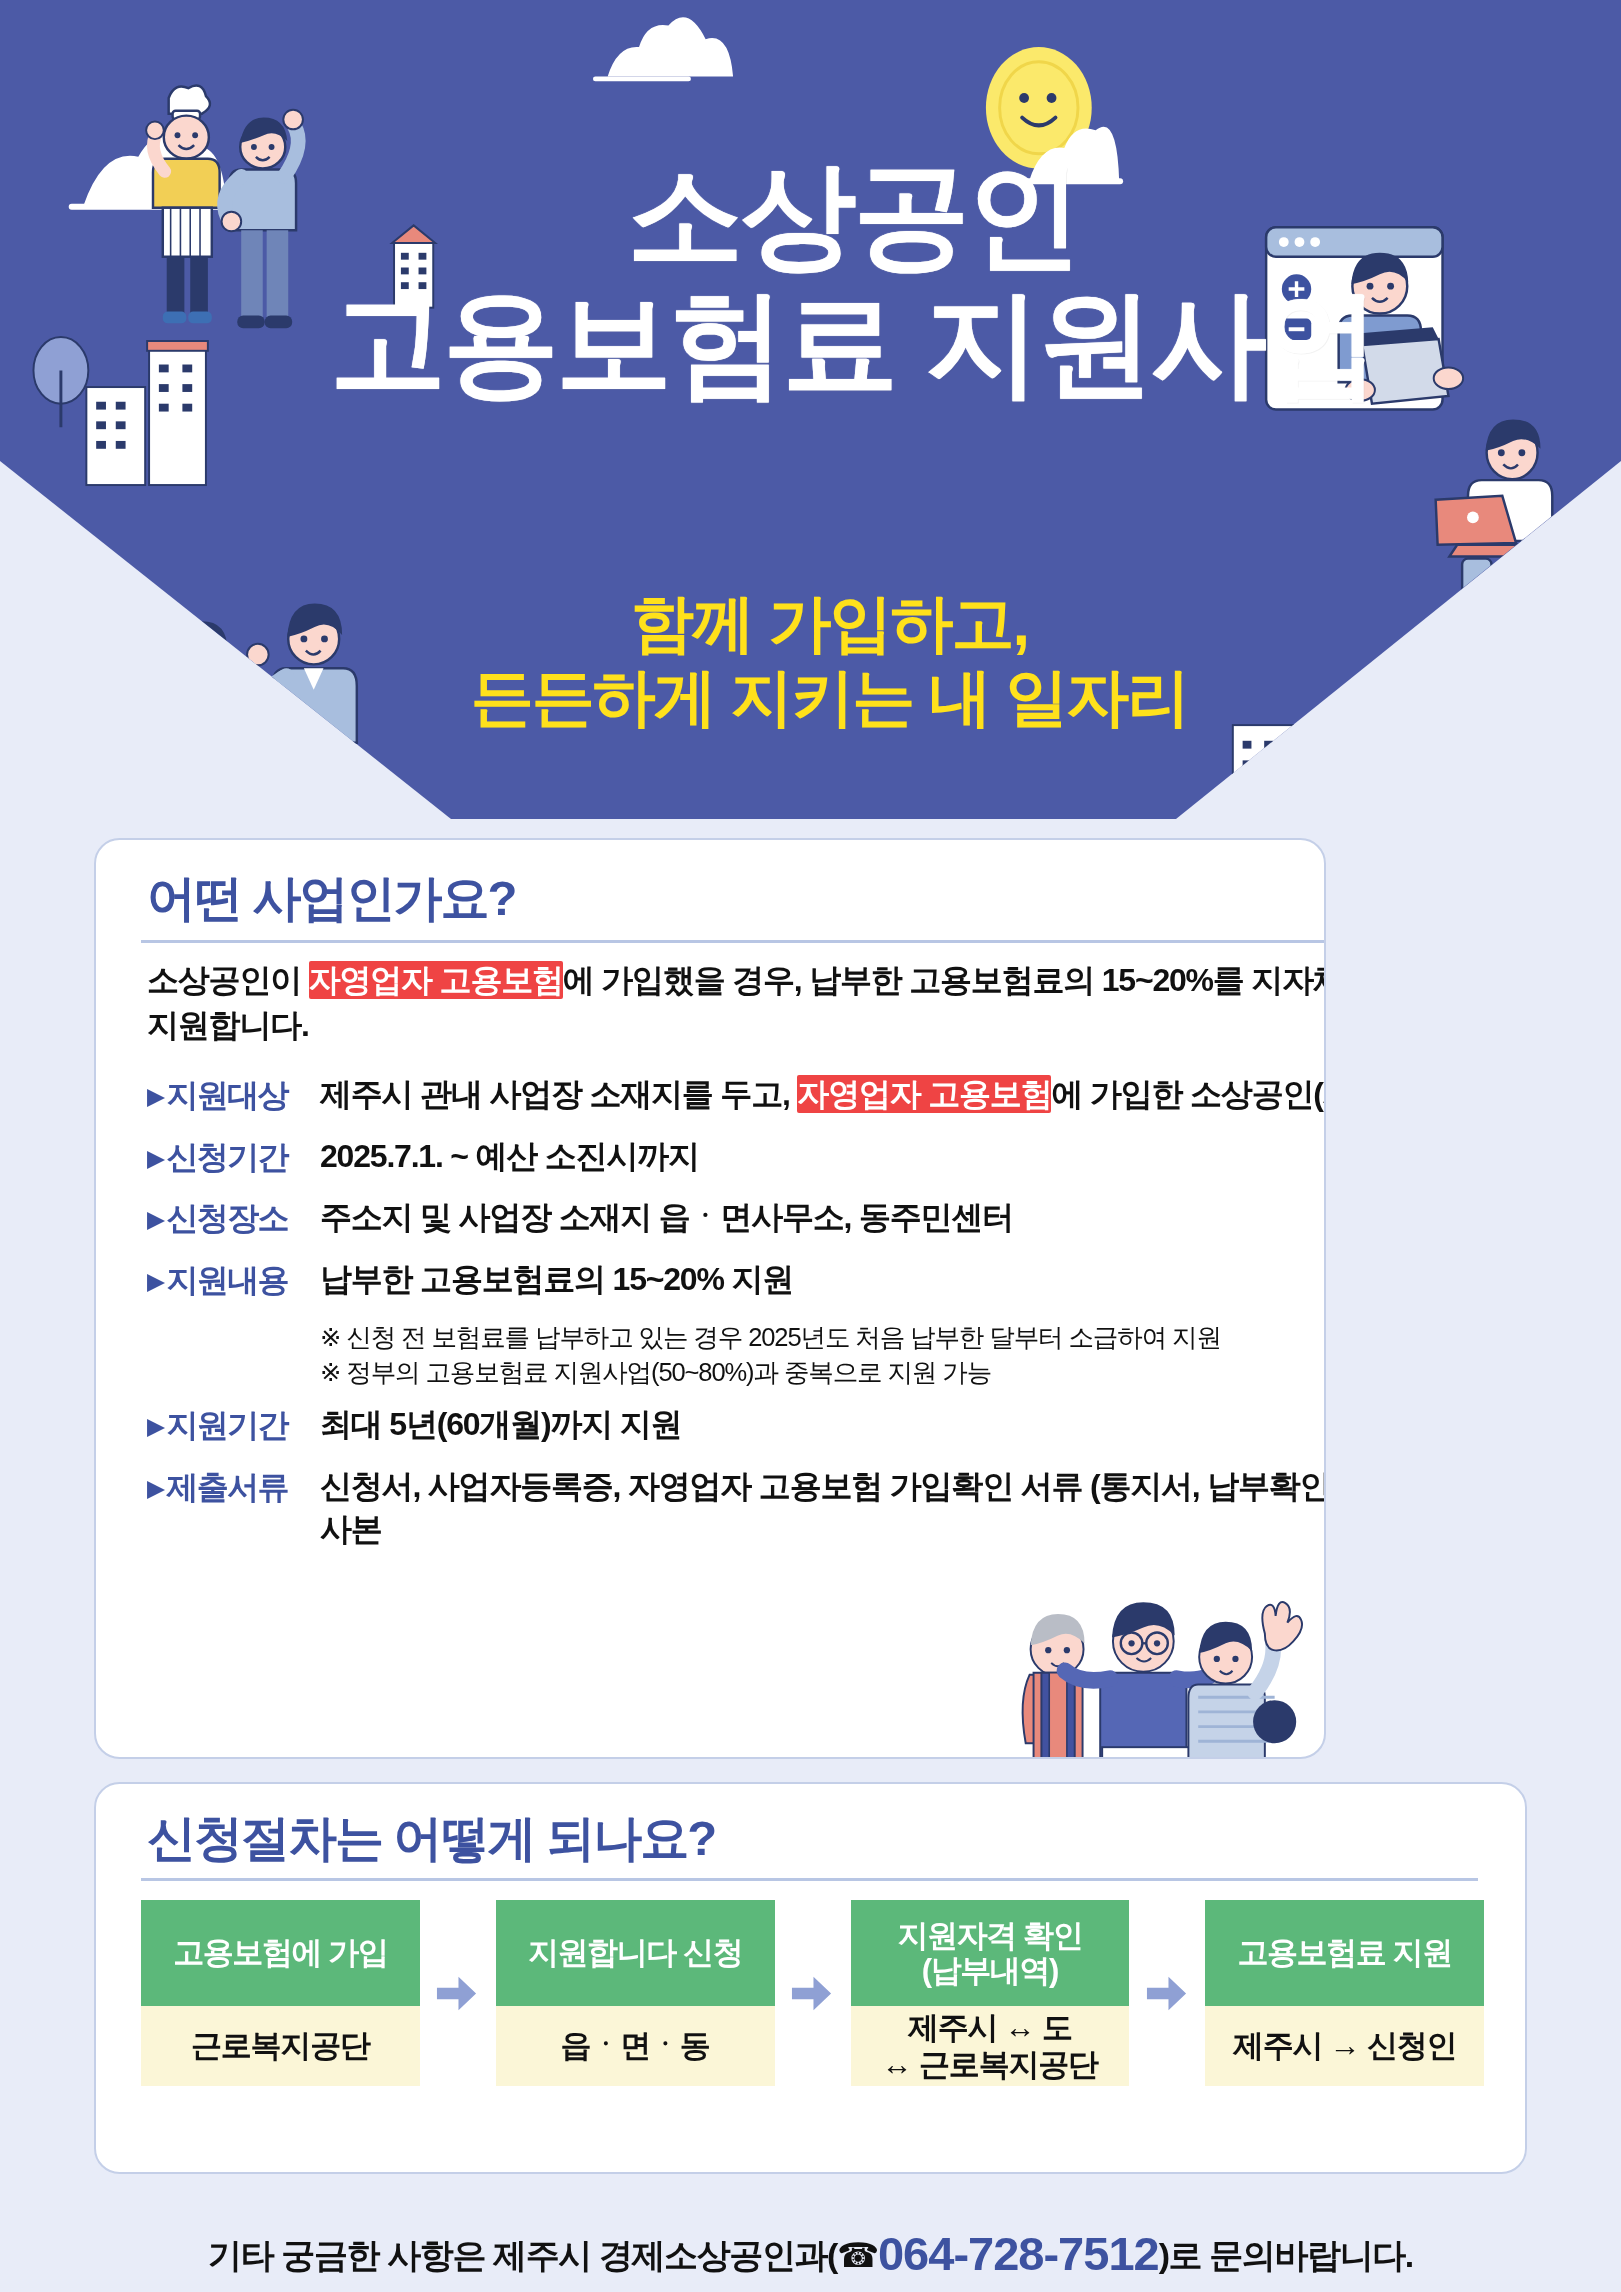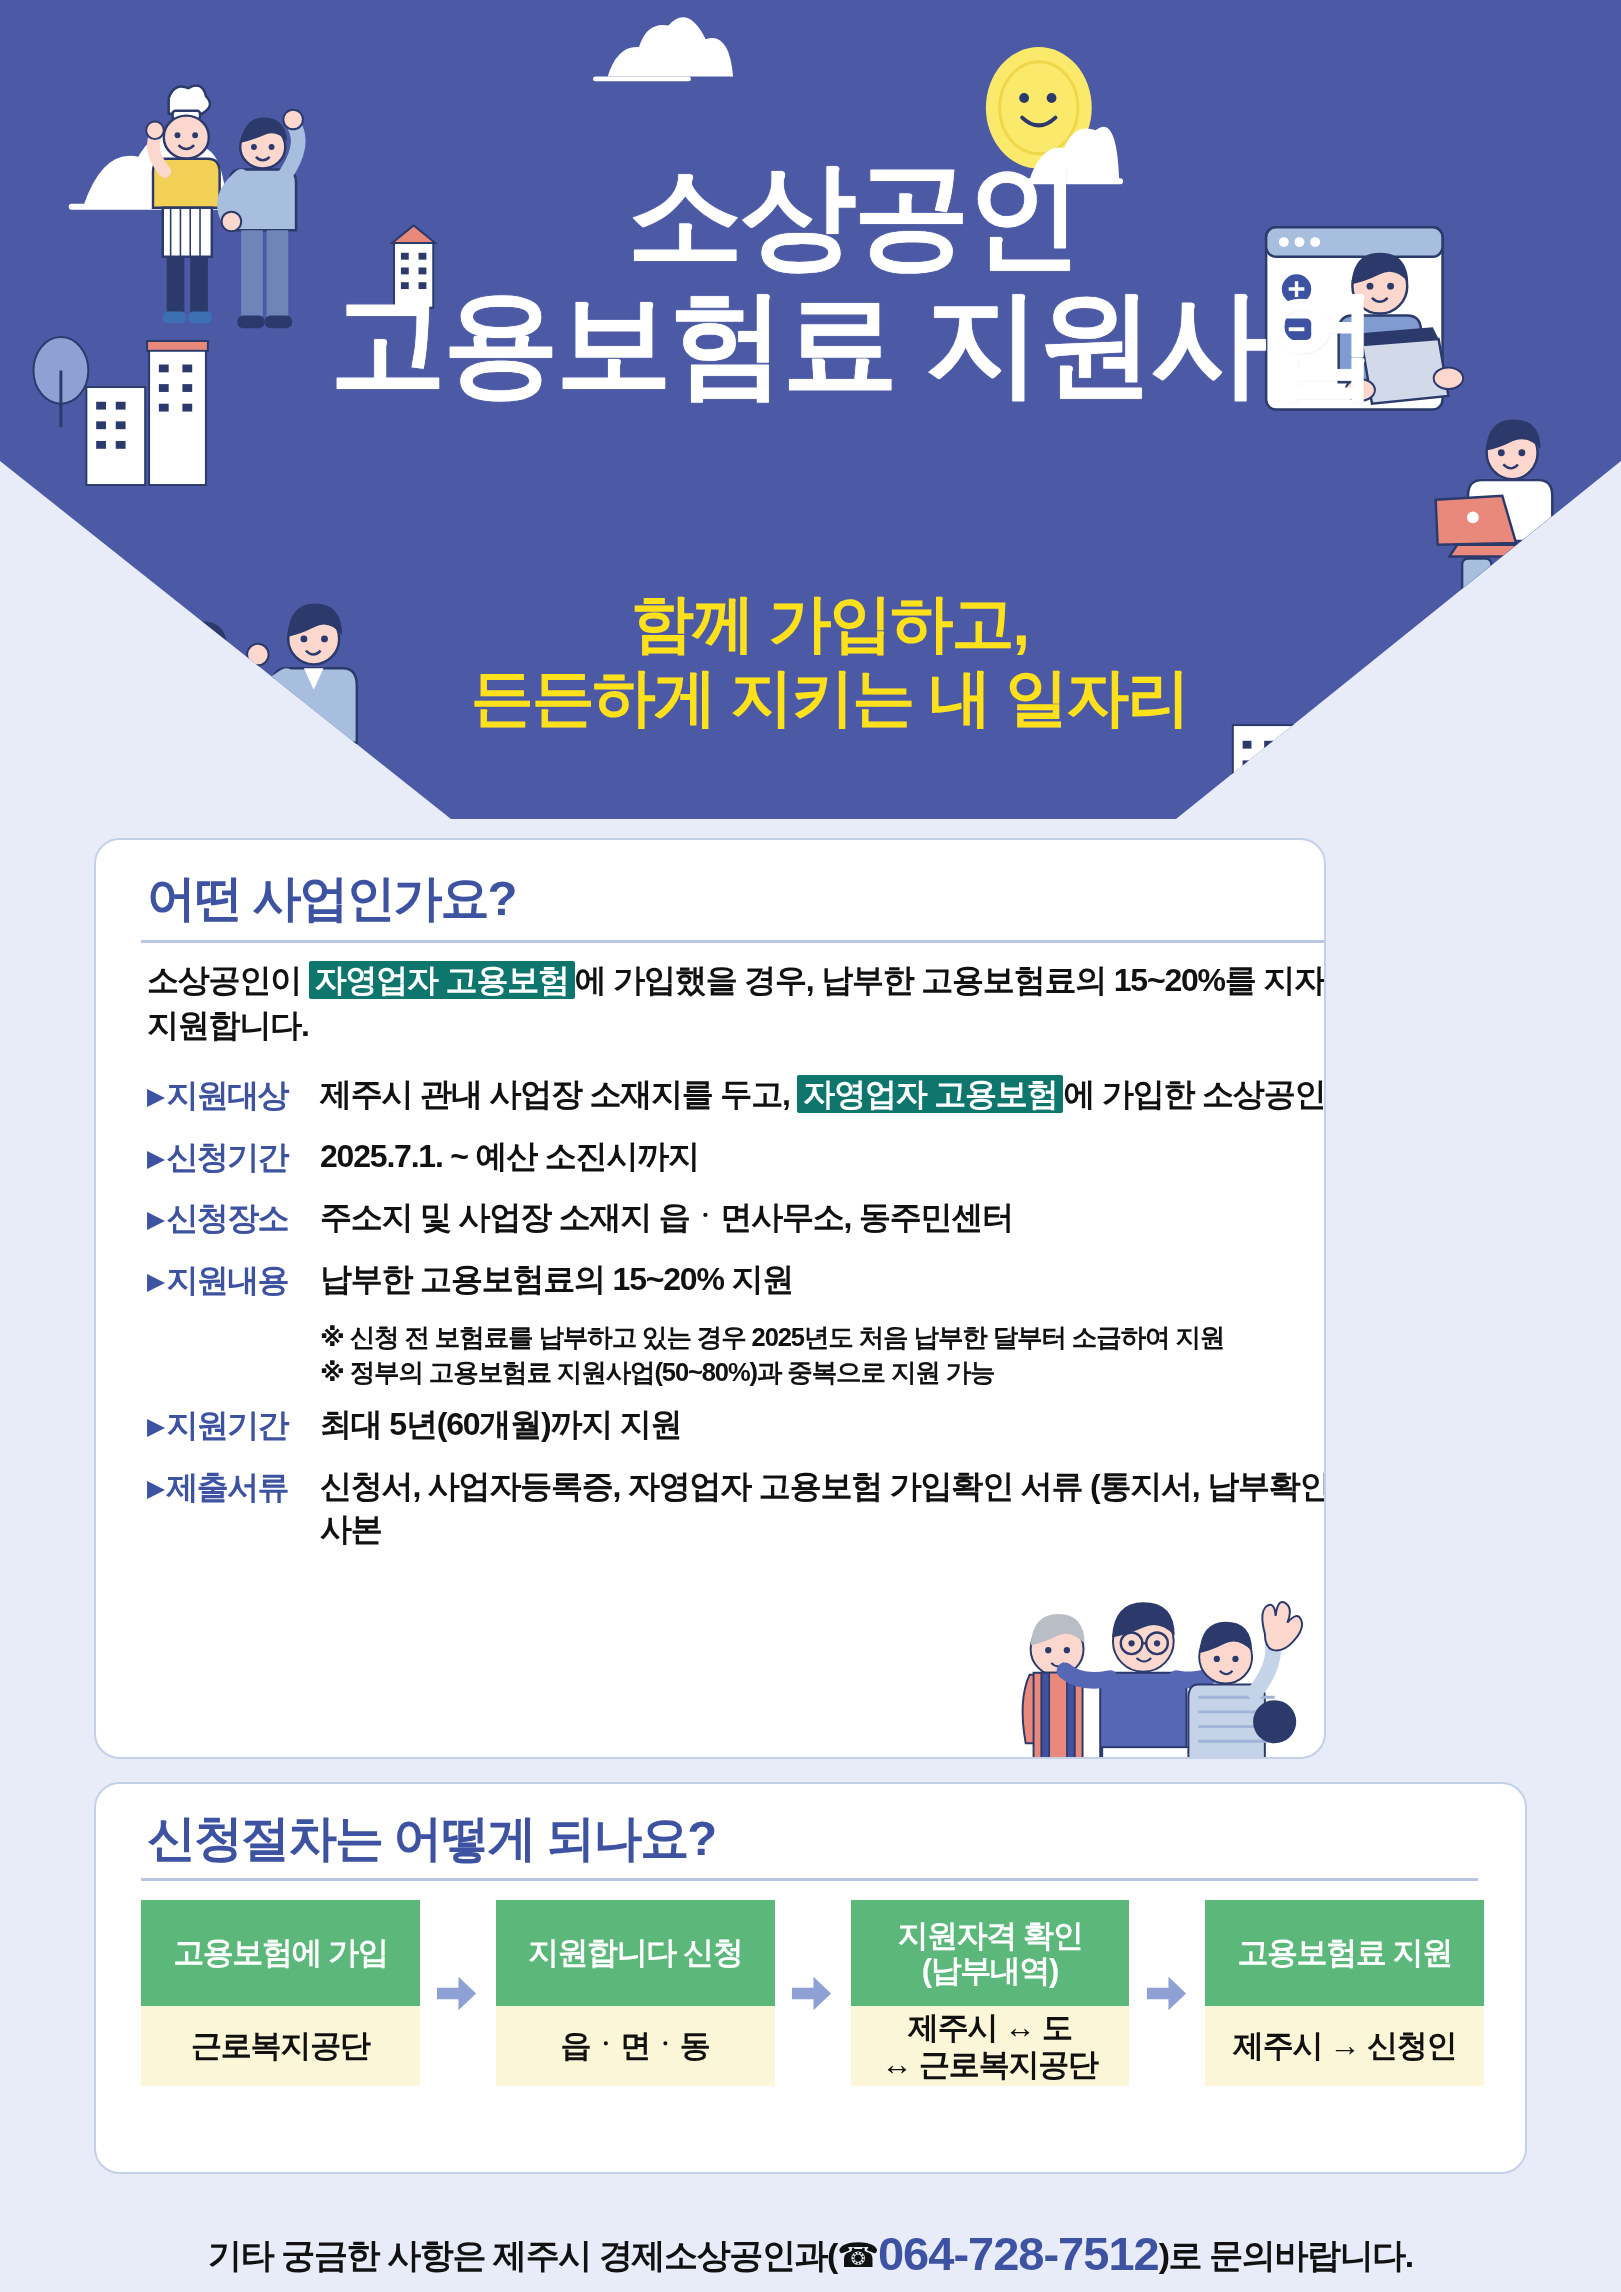--- a/index.html
+++ b/index.html
@@ -55,34 +55,34 @@
   #card-process .card-title { position: absolute; left: 51px; top: 21.6px; }
   .card-rule { position: absolute; height: 2.9px; background: #b8c6e4; }
   #card-about .card-rule { left: 45px; top: 100px; width: 1337px; }
   #card-process .card-rule { left: 45px; top: 94px; width: 1337px; }
 
   .lead {
     position: absolute; left: 51px; top: 118px; width: 1333px;
     font-size: 32px; line-height: 1.42; color: #111; font-weight: 600;
     letter-spacing: -1.2px;
   }
-  .hl { background: #0f766e; color: #ffffff; font-weight: 800; padding: 1px 6px; border-radius: 2px; }
+  .hl { background: #ef4444; color: #ffffff; font-weight: 800; padding: 1px 0; border-radius: 2px; }
 
   .rows { position: absolute; left: 51px; top: 233px; width: 1349px; }
   .row { display: flex; align-items: flex-start; margin-bottom: 16.7px; }
   .row-label {
     flex: 0 0 173px; color: #3d52a0; font-weight: 900; font-size: 32px;
     letter-spacing: -1.6px; white-space: nowrap; padding-top: 1px;
   }
   .row-label .tri { font-size: 23.5px; margin-right: 2.9px; vertical-align: 2px; }
   .row-value {
     flex: 1; font-size: 32px; line-height: 1.36; color: #111; font-weight: 600;
     letter-spacing: -1.2px;
   }
-  .notes { margin: 7.8px 0 11.8px 173px; font-size: 25.5px; line-height: 1.4; font-weight: 700; color: #111; letter-spacing: -1.1px; }
+  .notes { margin: 7.8px 0 11.8px 173px; font-size: 25.5px; line-height: 1.4; font-weight: 400; color: #111; letter-spacing: -1.1px; }
 
   
   .flow { position: absolute; left: 45px; top: 116px; width: 1343px; height: 186px; display: flex; align-items: stretch; justify-content: center; }
   .flow-step { flex: 1 1 0; display: flex; flex-direction: column; }
   .flow-head {
     background: #5cb87a; color: #ffffff; font-weight: 900; font-size: 31px;
     letter-spacing: -1.4px; height: 106px;
     display: flex; align-items: center; justify-content: center; text-align: center;
     line-height: 1.14; padding: 0 5.9px;
   }

